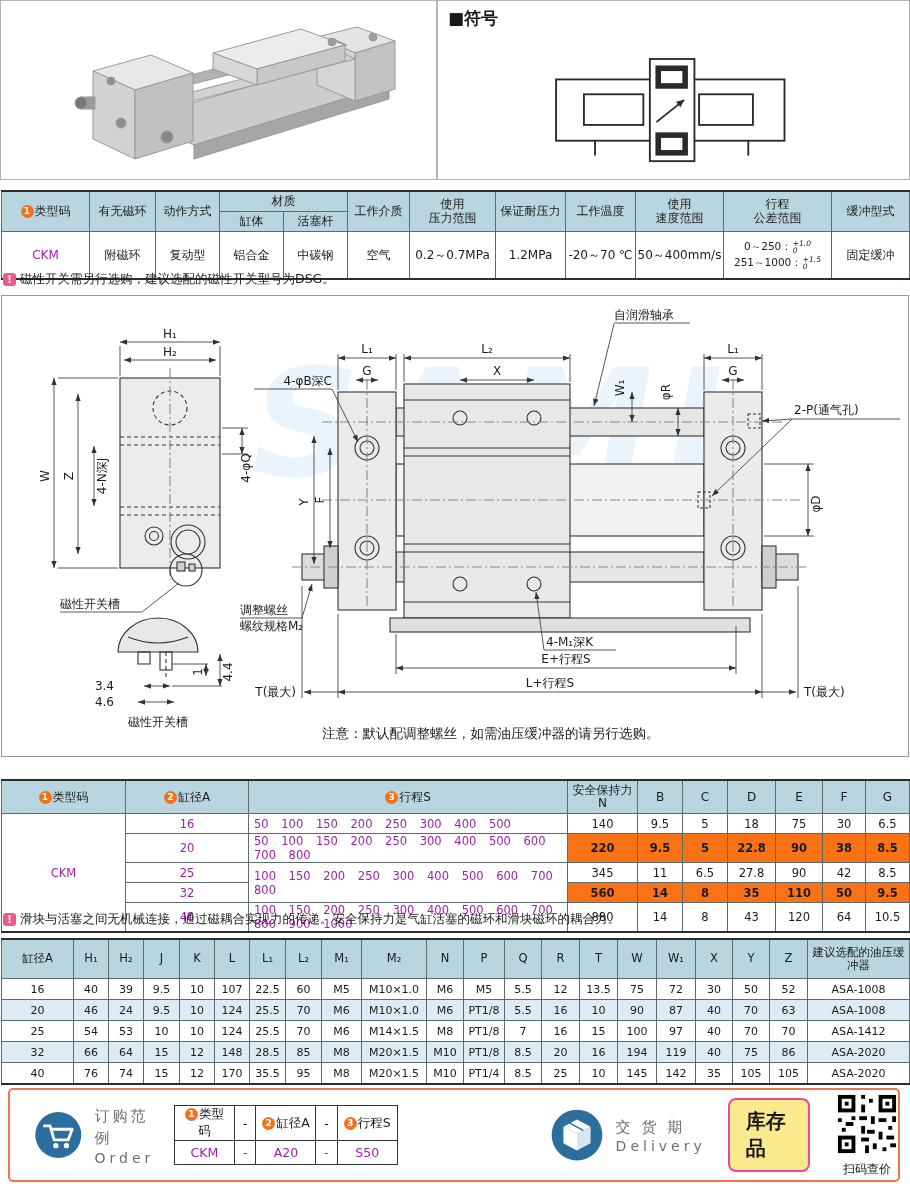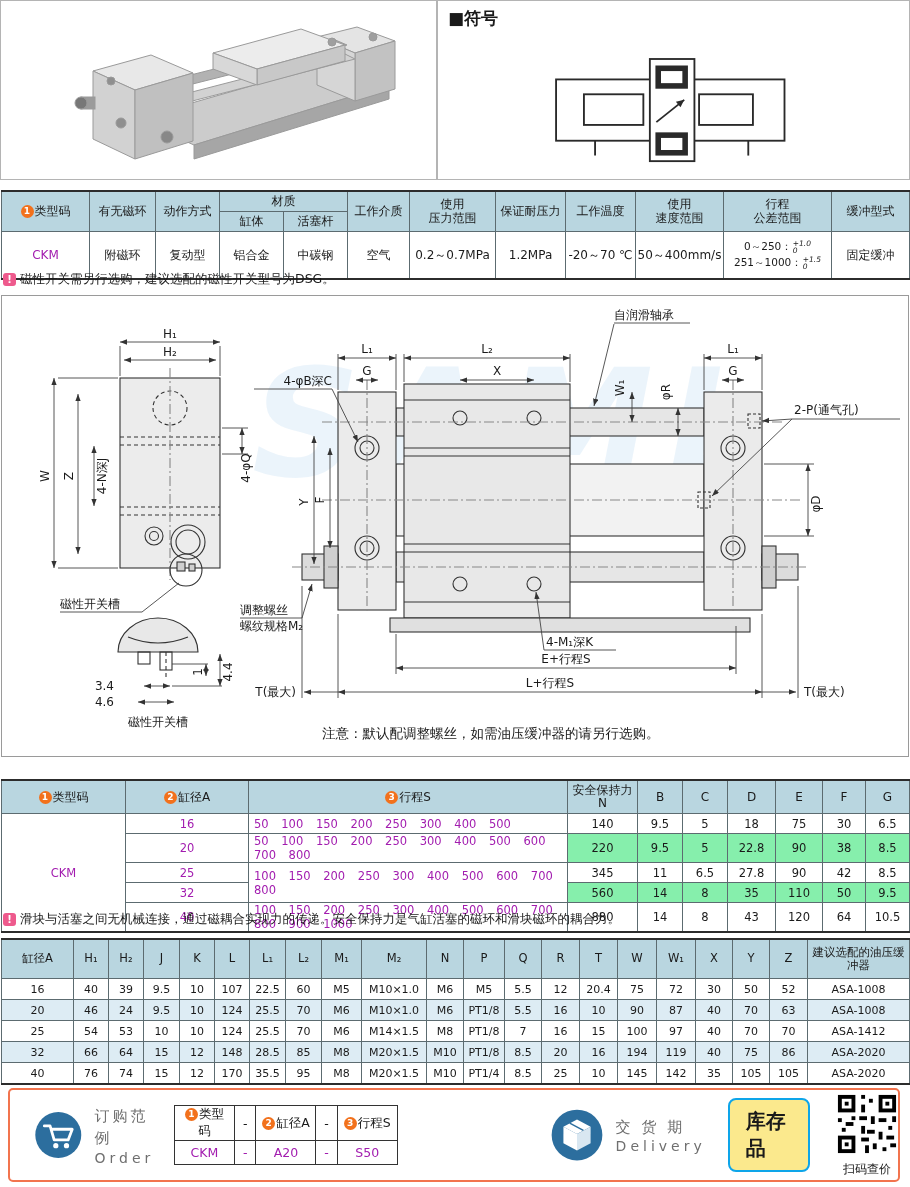--- a/index.html
+++ b/index.html
@@ -32,35 +32,35 @@
        font-weight:bold;font-size:10px;display:flex;align-items:center;justify-content:center;}
   #note1{top:271px;}
   #note2{top:911px;}
   
   #drawing-panel{left:1px;top:295px;width:908px;height:462px;border:1px solid #9a9a9a;}
   
   #table2{position:absolute;left:1px;top:779px;}
   #table2 th{height:32px;}
   #table2 td{height:19px;font-size:11.5px;}
   #table2 td.stroke{text-align:left;padding-left:5px;word-spacing:9px;}
-  td.v.alt{background:#86efac;}
+  td.v.alt{background:#f97316;font-weight:bold;}
   
   #table3{position:absolute;left:1px;top:938px;}
   #table3 th{height:38px;font-size:11.5px;line-height:1.15;}
   #table3 td{height:20px;font-size:11px;}
   #table3 tbody tr:nth-child(even){background:#ddecf4;}
   
   #footer{position:absolute;left:8px;top:1088px;width:892px;height:94px;box-sizing:border-box;
           border:2px solid #f2744e;border-radius:5px;display:flex;align-items:center;background:#fff;z-index:6;}
   .ftitle{font-size:15px;color:#6f6f6f;letter-spacing:3px;line-height:1.5;}
   .fsub{font-size:14px;color:#6f6f6f;letter-spacing:4px;}
   #order-table{border-collapse:collapse;margin-left:14px;}
   #order-table td{border:1px solid #333;text-align:center;font-size:12.5px;padding:0 4px;height:23px;}
   #order-table .ttl{font-weight:bold;}
-  #stock-badge{background:#fbe98d;border:2px solid #0ea5e9;border-radius:8px;font-size:20px;
+  #stock-badge{background:#fbe98d;border:2px solid #ec4899;border-radius:8px;font-size:20px;
                font-weight:bold;padding:8px 16px;margin-left:22px;}
   #qr-box{margin-left:26px;text-align:center;}
   #qr-caption{font-size:12px;margin-top:2px;}
   svg text{font-family:"DejaVu Sans","Liberation Sans",sans-serif;}
 </style>
 </head>
 <body>
 
 <div class="panel" id="photo-panel">
   <svg width="435" height="178" viewBox="0 0 435 178">
@@ -508,21 +508,21 @@
         <td>10</td>
         <td>107</td>
         <td>22.5</td>
         <td>60</td>
         <td>M5</td>
         <td>M10×1.0</td>
         <td>M6</td>
         <td>M5</td>
         <td>5.5</td>
         <td>12</td>
-        <td>20.4</td>
+        <td>13.5</td>
         <td>75</td>
         <td>72</td>
         <td>30</td>
         <td>50</td>
         <td>52</td>
         <td>ASA-1008</td>
       </tr>
       <tr>
         <td>20</td>
         <td>46</td>

